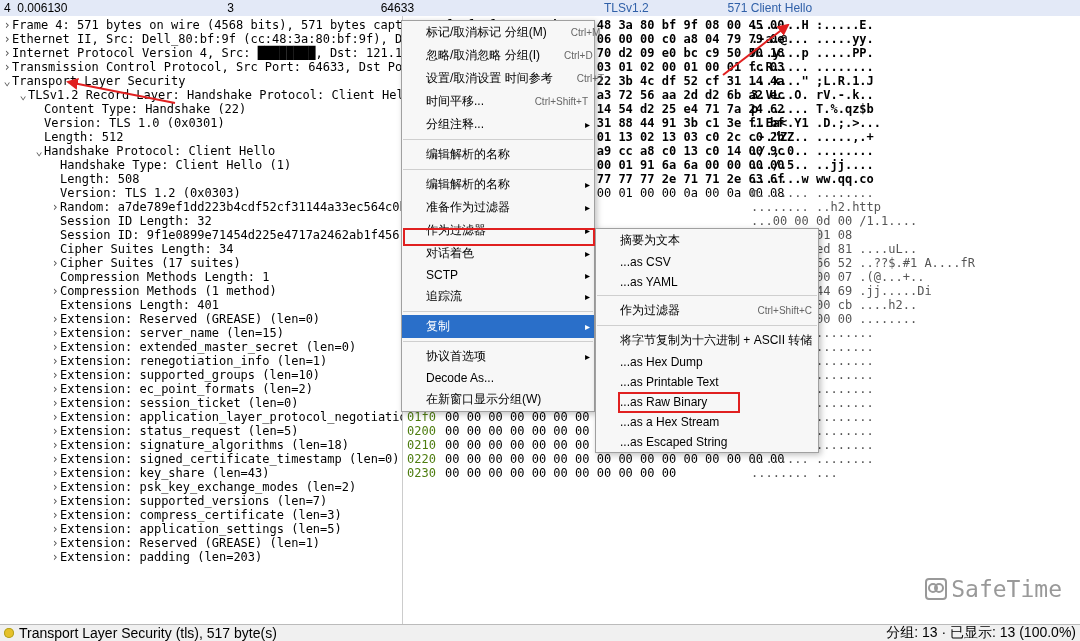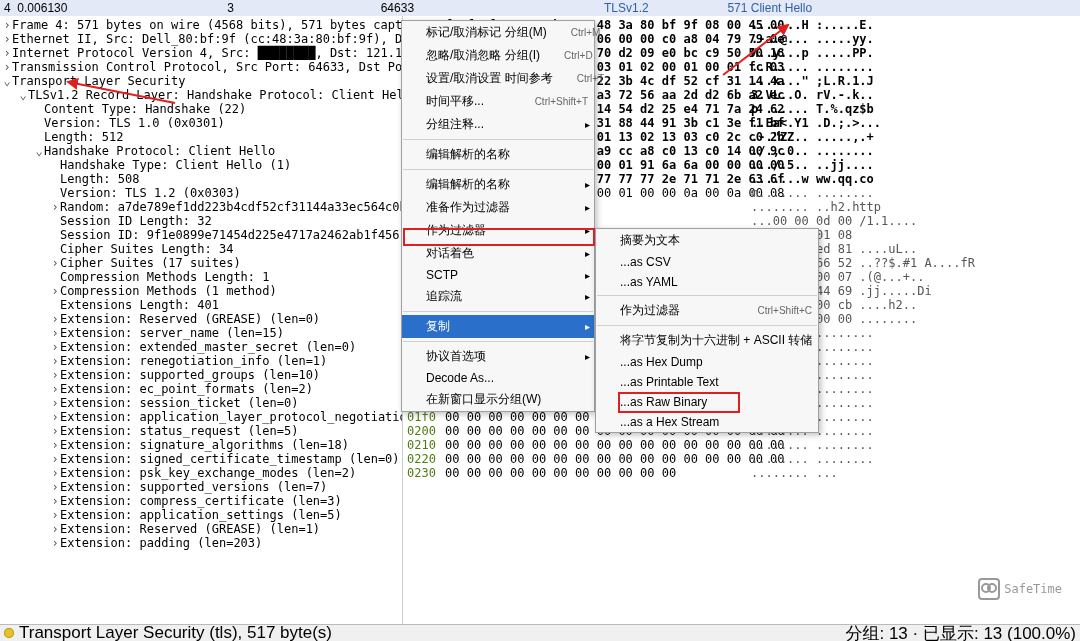--- a/index.html
+++ b/index.html
@@ -17,34 +17,34 @@
 .tree-pane .i0{padding-left:0}
 .tree-pane .i1{padding-left:16px}
 .tree-pane .i2{padding-left:32px}
 .tree-pane .i3{padding-left:48px}
 .hex-pane{flex:1;font-family:Consolas,monospace;font-size:12px;line-height:14px;padding:2px 4px;overflow:hidden;position:relative}
 .hex-row{display:flex;white-space:nowrap}
 .hex-row .off{width:38px;color:#4d7c0f}
 .hex-row .hx{width:306px;letter-spacing:0px}
 .hex-row .asc{flex:1;color:#555}
 .hex-row.bold .hx,.hex-row.bold .asc{font-weight:700;color:#000}
-.statusbar{height:16px;border-top:1px solid #bbb;background:#f0f0f0;display:flex;align-items:center;font-size:17px;padding:0 4px}
+.statusbar{height:16px;border-top:1px solid #bbb;background:#f0f0f0;display:flex;align-items:center;font-size:14px;padding:0 4px}
 .statusbar .dot{width:10px;height:10px;border-radius:50%;background:#e6c12a;margin-right:5px;box-shadow:0 0 0 1px #b0a020 inset}
 .statusbar .right{margin-left:auto}
 .menu{position:absolute;background:#f7f7f7;border:1px solid #a0a0a0;box-shadow:2px 2px 6px rgba(0,0,0,.25);font-size:12px;z-index:10}
 .menu .mi{display:flex;justify-content:space-between;align-items:center;padding:3px 6px 3px 24px;white-space:nowrap;position:relative}
 .menu .mi.hl{background:#2a6fc9;color:#fff}
 .menu .mi .sc{margin-left:24px;color:#666;font-size:10px}
 .menu .mi .arrow{position:absolute;right:4px;font-size:10px}
 .menu .sep{height:1px;margin:3px 1px;background:#cfcfcf}
 .menu1{left:401px;top:20px;width:192px}
 .menu2{left:595px;top:228px;width:222px}
 .redbox{position:absolute;border:2px solid #e02020;pointer-events:none;z-index:30}
 .arrow-svg{position:absolute;pointer-events:none;z-index:31}
-.watermark{position:absolute;right:18px;bottom:24px;font-size:12px;color:#888;z-index:5;display:flex;align-items:center;gap:4px;opacity:.85}
+.watermark{position:absolute;right:18px;bottom:24px;font-size:23px;color:#888;z-index:5;display:flex;align-items:center;gap:4px;opacity:.85}
 .watermark .ic{width:18px;height:18px;border:2px solid #888;border-radius:4px;position:relative}
 .watermark .ic::before,.watermark .ic::after{content:"";position:absolute;border:2px solid #888;border-radius:50%}
 .watermark .ic::before{width:6px;height:6px;left:1px;top:3px}
 .watermark .ic::after{width:6px;height:6px;right:1px;top:3px}
 </style>
 </head>
 <body>
 
 <div class="topbar">
   <span class="col c1"><span>4</span>&nbsp;&nbsp;<span>0.006130</span></span>
@@ -81,20 +81,21 @@
       <div class="row i3"><span class="caret">›</span>Extension: server_name (len=15)</div>
       <div class="row i3"><span class="caret">›</span>Extension: extended_master_secret (len=0)</div>
       <div class="row i3"><span class="caret">›</span>Extension: renegotiation_info (len=1)</div>
       <div class="row i3"><span class="caret">›</span>Extension: supported_groups (len=10)</div>
       <div class="row i3"><span class="caret">›</span>Extension: ec_point_formats (len=2)</div>
       <div class="row i3"><span class="caret">›</span>Extension: session_ticket (len=0)</div>
       <div class="row i3"><span class="caret">›</span>Extension: application_layer_protocol_negotiation (len=14)</div>
       <div class="row i3"><span class="caret">›</span>Extension: status_request (len=5)</div>
       <div class="row i3"><span class="caret">›</span>Extension: signature_algorithms (len=18)</div>
       <div class="row i3"><span class="caret">›</span>Extension: signed_certificate_timestamp (len=0)</div>
+      <div class="row i3"><span class="caret">›</span>Extension: key_share (len=43)</div>
       <div class="row i3"><span class="caret">›</span>Extension: psk_key_exchange_modes (len=2)</div>
       <div class="row i3"><span class="caret">›</span>Extension: supported_versions (len=7)</div>
       <div class="row i3"><span class="caret">›</span>Extension: compress_certificate (len=3)</div>
       <div class="row i3"><span class="caret">›</span>Extension: application_settings (len=5)</div>
       <div class="row i3"><span class="caret">›</span>Extension: Reserved (GREASE) (len=1)</div>
       <div class="row i3"><span class="caret">›</span>Extension: padding (len=203)</div>
     </div>
   <div class="hex-pane" id="hex">
     <div class="watermark">
         <span class="ic"></span>
@@ -364,20 +365,23 @@
       <span>...as Hex Dump</span>
     </div>
     <div class="mi">
       <span>...as Printable Text</span>
     </div>
     <div class="mi">
       <span>...as Raw Binary</span>
     </div>
     <div class="mi">
       <span>...as a Hex Stream</span>
+    </div>
+    <div class="mi">
+      <span>...as Escaped String</span>
     </div>
   </div>
 
 <div class="redbox" style="left:403px;top:228px;width:188px;height:14px"></div>
 <div class="redbox" style="left:618px;top:392px;width:118px;height:17px"></div>
 
 <svg class="arrow-svg" style="left:60px;top:78px" width="120" height="30">
   <defs>
       <marker id="ah1" markerWidth="6" markerHeight="6" refX="5" refY="3" orient="auto">
         <path d="M0,0 L6,3 L0,6 Z" fill="#e02020"></path>

